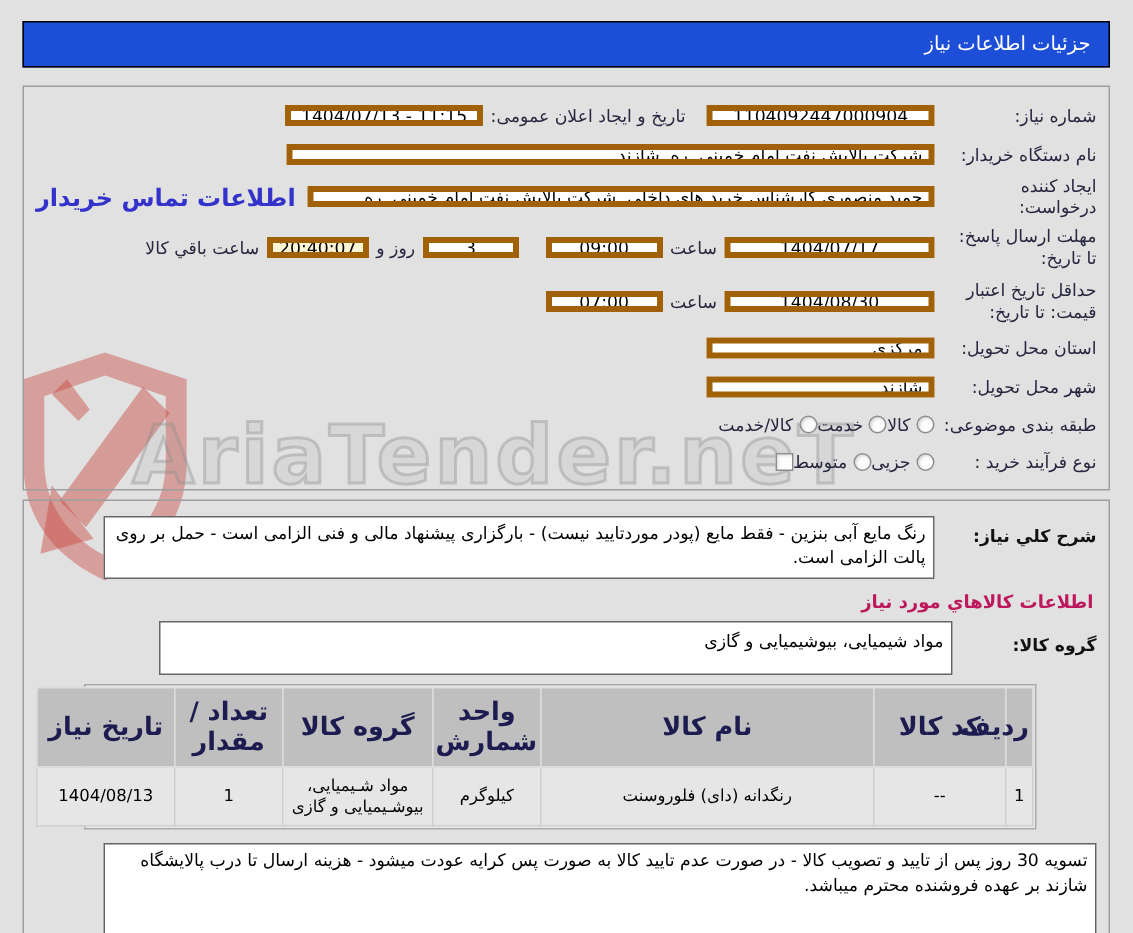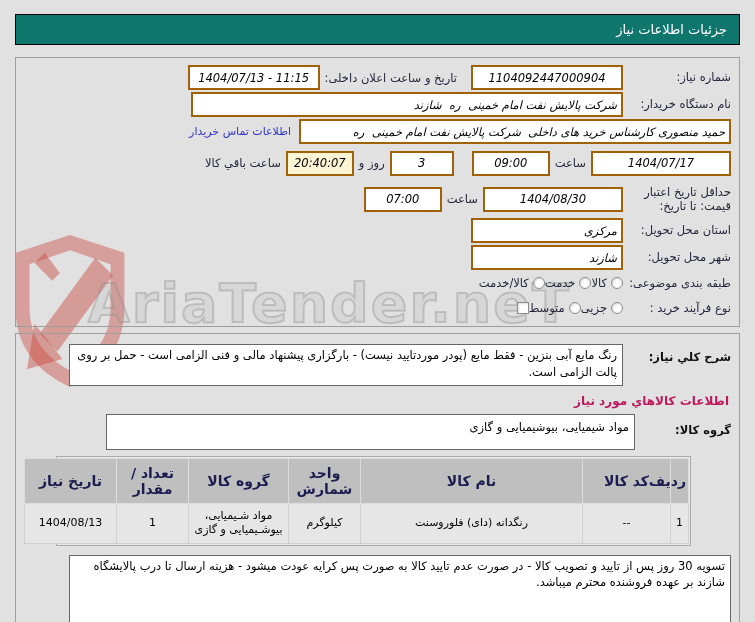--- a/index.html
+++ b/index.html
@@ -19,46 +19,46 @@
     direction: ltr;
     color: rgba(150,150,150,0.12);
     -webkit-text-stroke: 2px rgba(140,140,140,0.38);
     white-space: nowrap;
   }
   .wm-logo { left: 6px; top: 230px; }
   
   .content { position: relative; z-index: 2; }
   .titlebar {
     margin: 14px 15px 0 15px; height: 31px;
-    background: #0f766e; border: 1px solid #000;
+    background: #1d4ed8; border: 1px solid #000;
     color: #fff; font-size: 13px;
     display: flex; align-items: center; padding-right: 12px;
   }
   .groupbox {
     margin: 0 15px; border: 1px solid #9e9e9e;
     padding: 5px 8px 4px 8px; background: transparent;
   }
   .gb1 { margin-top: 12px; }
   .gb2 { margin-top: 6px; padding-top: 8px; }
   .frow { display: flex; align-items: center; margin: 2px 0; min-height: 24px; }
   .flabel {
     flex: 0 0 108px; width: 108px; padding-left: 6px;
     font-size: 11.5px; color: #26263e; text-align: right; line-height: 1.25;
   }
   .flabel.b { font-weight: bold; color: #111; }
   .inlabel { font-size: 11.5px; color: #26263e; margin: 0 5px; white-space: nowrap; }
   .inp {
-    height: 25px; border: 2px solid #a16207; background: #fff;
+    height: 14px; border: 4px solid #a16207; background: #fff;
     font-family: "DejaVu Sans", sans-serif; font-size: 11.5px;
-    padding: 0 4px; color: #000; font-style: italic;
+    padding: 0 4px; color: #000;
   }
   .inp.center { text-align: center; }
   .inp.ltr { direction: ltr; unicode-bidi: embed; }
   .inp.yellow { background: #fcf5d5; }
-  .link { color: #3333cc; font-size: 11px; margin-right: 8px; cursor: pointer; white-space: nowrap; }
+  .link { color: #3333cc; font-size: 16px; margin-right: 8px; cursor: pointer; white-space: nowrap; font-weight: bold; }
   .rdo {
     display: inline-block; width: 12px; height: 12px; border-radius: 50%;
     border: 1px solid #8d8d8d; background: #fdfdfd; margin-left: 4px; flex: none;
     box-shadow: inset 1px 1px 2px rgba(0,0,0,0.15);
   }
   .chk {
     display: inline-block; width: 12px; height: 12px;
     border: 1px solid #8d8d8d; background: #fdfdfd; margin-left: 6px; flex: none;
     box-shadow: inset 1px 1px 2px rgba(0,0,0,0.12);
   }
@@ -66,21 +66,21 @@
   .tbox {
     background: #fff; border: 1px solid #666;
     font-size: 11.5px; padding: 2px 5px; color: #000;
     text-align: right; line-height: 1.45; overflow: hidden;
   }
   .heading { font-size: 12px; font-weight: bold; color: #be185d; margin: 8px 2px 6px 2px; }
   
   .tblwrap { margin: 6px 40px 0 32px; border: 1px solid #aaa; background: #e9e9e9; padding: 1px; }
   table { width: 100%; border-collapse: collapse; table-layout: fixed; }
   th {
-    background: #bfbfbf; color: #1c1c50; font-size: 14px; font-weight: bold;
+    background: #bfbfbf; color: #1c1c50; font-size: 17px; font-weight: bold;
     border: 1px solid #dcdcdc; padding: 6px 2px; text-align: center;
   }
   td {
     background: #e6e6e6; color: #000; font-size: 11px;
     border: 1px solid #d0d0d0; padding: 5px 3px; text-align: center; line-height: 1.3;
   }
   td.ltr { direction: ltr; }
   .c-row  { width: 18px; margin-left: 40px; }
   .c-code { width: 88px; }
   .c-name { width: 222px; }
@@ -108,35 +108,37 @@
 
   <div class="titlebar">
     <span>جزئیات اطلاعات نیاز</span>
   </div>
 
   <div class="groupbox gb1">
 
     <div class="frow">
       <span class="flabel">شماره نیاز:</span>
       <input class="inp center ltr" style="width: 152px;" readonly="" value="1104092447000904">
-      <span class="inlabel" style="margin-right:14px">تاریخ و ساعت اعلان داخلی:</span>
+      <span class="inlabel" style="margin-right:14px">تاریخ و ایجاد اعلان عمومی:</span>
       <input class="inp center ltr" style="width: 132px;" readonly="" value="1404/07/13 - 11:15">
     </div>
 
     <div class="frow">
       <span class="flabel">نام دستگاه خریدار:</span>
       <input class="inp" style="width: 432px;" readonly="" value="شرکت پالایش نفت امام خمینی  ره  شازند">
     </div>
 
     <div class="frow">
+      <span class="flabel">ایجاد کننده درخواست:</span>
       <input class="inp" style="width: 432px;" readonly="" value="حمید منصوری کارشناس خرید های داخلی  شرکت پالایش نفت امام خمینی  ره">
       <span class="link">اطلاعات تماس خریدار</span>
     </div>
 
     <div class="frow" style="min-height:34px">
+      <span class="flabel">مهلت ارسال پاسخ: تا تاریخ:</span>
       <input class="inp center ltr" style="width: 140px;" readonly="" value="1404/07/17">
       <span class="inlabel">ساعت</span>
       <input class="inp center ltr" style="width: 78px;" readonly="" value="09:00">
       <span class="spacer18"></span>
       <input class="inp center ltr" style="width: 64px;" readonly="" value="3">
       <span class="inlabel">روز و</span>
       <input class="inp center ltr yellow" style="width: 68px;" readonly="" value="20:40:07">
       <span class="inlabel">ساعت باقي کالا</span>
     </div>
 

